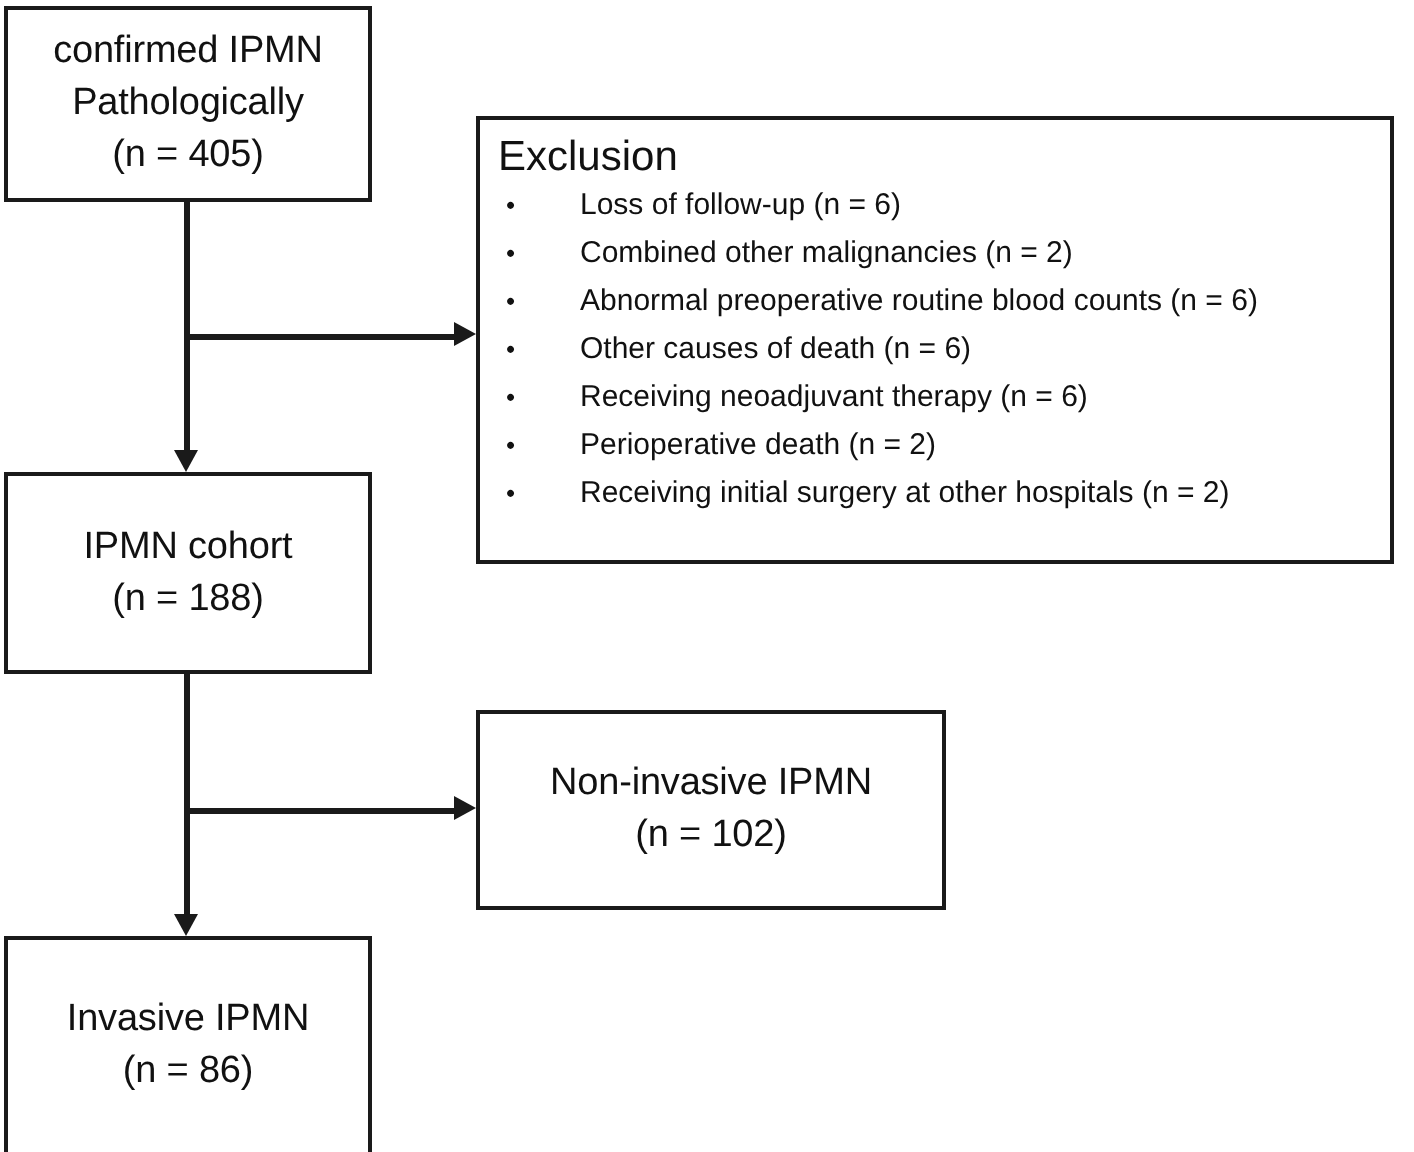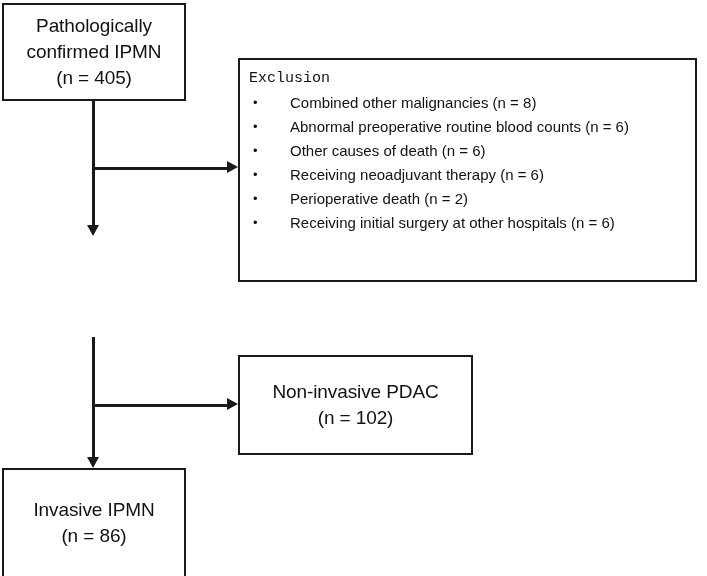--- a/index.html
+++ b/index.html
@@ -46,24 +46,23 @@
     left: 238px;
     top: 58px;
     width: 459px;
     height: 224px;
     box-sizing: border-box;
     border: 2px solid #1a1a1a;
     background: #ffffff;
     padding: 7px 0 0 8px;
   }
   .excl-title {
-    font-size: 15px;
+    font-size: 21px;
     line-height: 24px;
     padding-left: 1px;
-    font-family: Liberation Mono, monospace;
   }
   .excl-list {
     list-style: none;
     margin: 0;
     padding: 0;
   }
   .excl-item {
     font-size: 15px;
     line-height: 24px;
     position: relative;
@@ -102,45 +101,50 @@
     border-bottom: 6px solid transparent;
     border-left: 11px solid #1a1a1a;
   }
 </style>
 </head>
 <body>
 
 <div id="canvas">
 
   <div class="node-box" id="node-pathologic">
+    <div class="node-line">confirmed IPMN</div>
     <div class="node-line">Pathologically</div>
-    <div class="node-line">confirmed IPMN</div>
     <div class="node-line">(n = 405)</div>
   </div>
 
+  <div class="node-box" id="node-cohort">
+    <div class="node-line">IPMN cohort</div>
+    <div class="node-line">(n = 188)</div>
+  </div>
 
   <div class="node-box" id="node-noninvasive">
-    <div class="node-line">Non-invasive PDAC</div>
+    <div class="node-line">Non-invasive IPMN</div>
     <div class="node-line">(n = 102)</div>
   </div>
 
   <div class="node-box" id="node-invasive">
     <div class="node-line">Invasive IPMN</div>
     <div class="node-line">(n = 86)</div>
   </div>
 
   <div id="node-exclusion">
     <div class="excl-title">Exclusion</div>
     <ul class="excl-list">
-      <li class="excl-item">Combined other malignancies (n = 8)</li>
+      <li class="excl-item">Loss of follow-up (n = 6)</li>
+      <li class="excl-item">Combined other malignancies (n = 2)</li>
       <li class="excl-item">Abnormal preoperative routine blood counts (n = 6)</li>
       <li class="excl-item">Other causes of death (n = 6)</li>
       <li class="excl-item">Receiving neoadjuvant therapy (n = 6)</li>
       <li class="excl-item">Perioperative death (n = 2)</li>
-      <li class="excl-item">Receiving initial surgery at other hospitals (n = 6)</li>
+      <li class="excl-item">Receiving initial surgery at other hospitals (n = 2)</li>
     </ul>
   </div>
 
   <div class="conn conn-v" style="left:92px; top:101px; height:124px;"></div>
   <div class="arrow-down" style="left:87px; top:225px;"></div>
 
   <div class="conn conn-h" style="left:92px; top:167px; width:135px;"></div>
   <div class="arrow-right" style="left:227px; top:161px;"></div>
 
   <div class="conn conn-v" style="left:92px; top:337px; height:120px;"></div>

